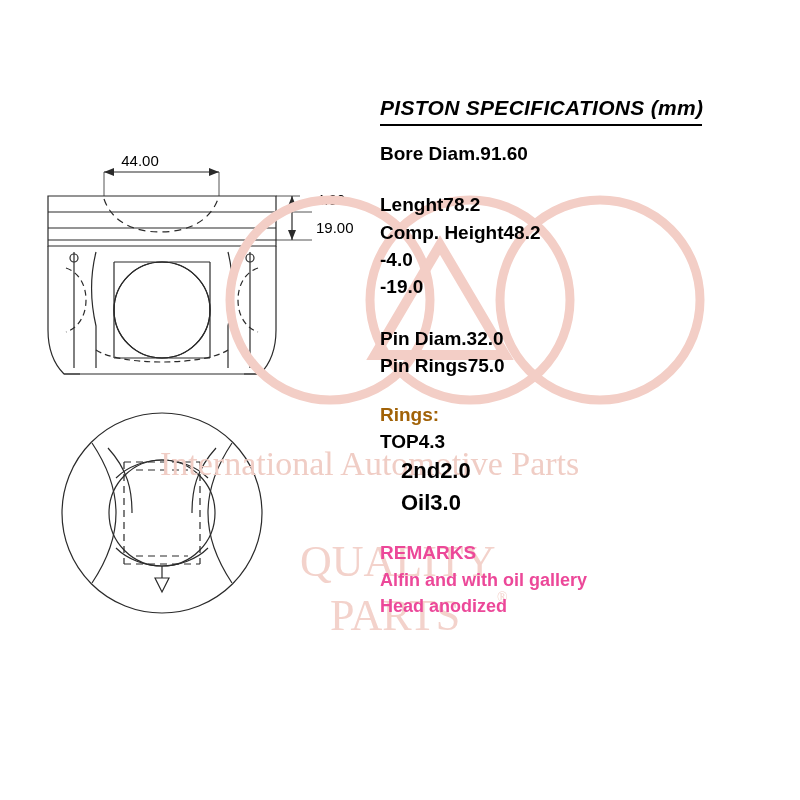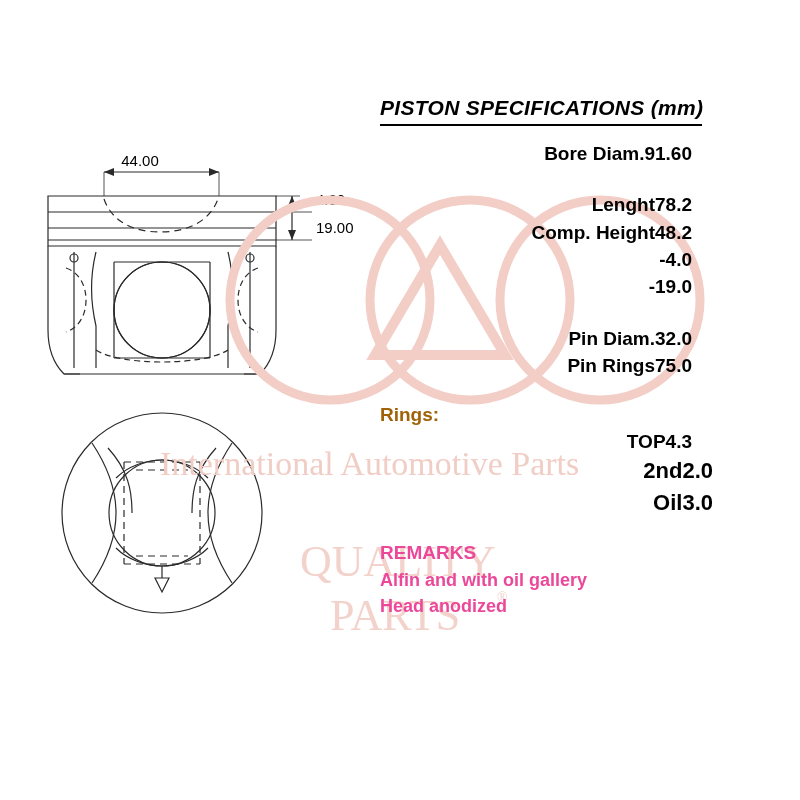--- a/index.html
+++ b/index.html
@@ -59,21 +59,21 @@
     white-space: nowrap;
   }
   .rule {
     height: 2px;
     background: #000;
     width: 322px;
     margin-bottom: 14px;
   }
   .spec-row {
     display: flex;
-    justify-content: flex-end;
+    justify-content: flex-start;
     align-items: baseline;
     font-size: 19px;
     font-weight: bold;
     color: #000;
     line-height: 1.44;
     width: 312px;
   }
   .spec-row .label { text-align: left; }
   .spec-row .value { text-align: right; }
   .spec-row.small { font-size: 22px; margin-left: 21px; }

